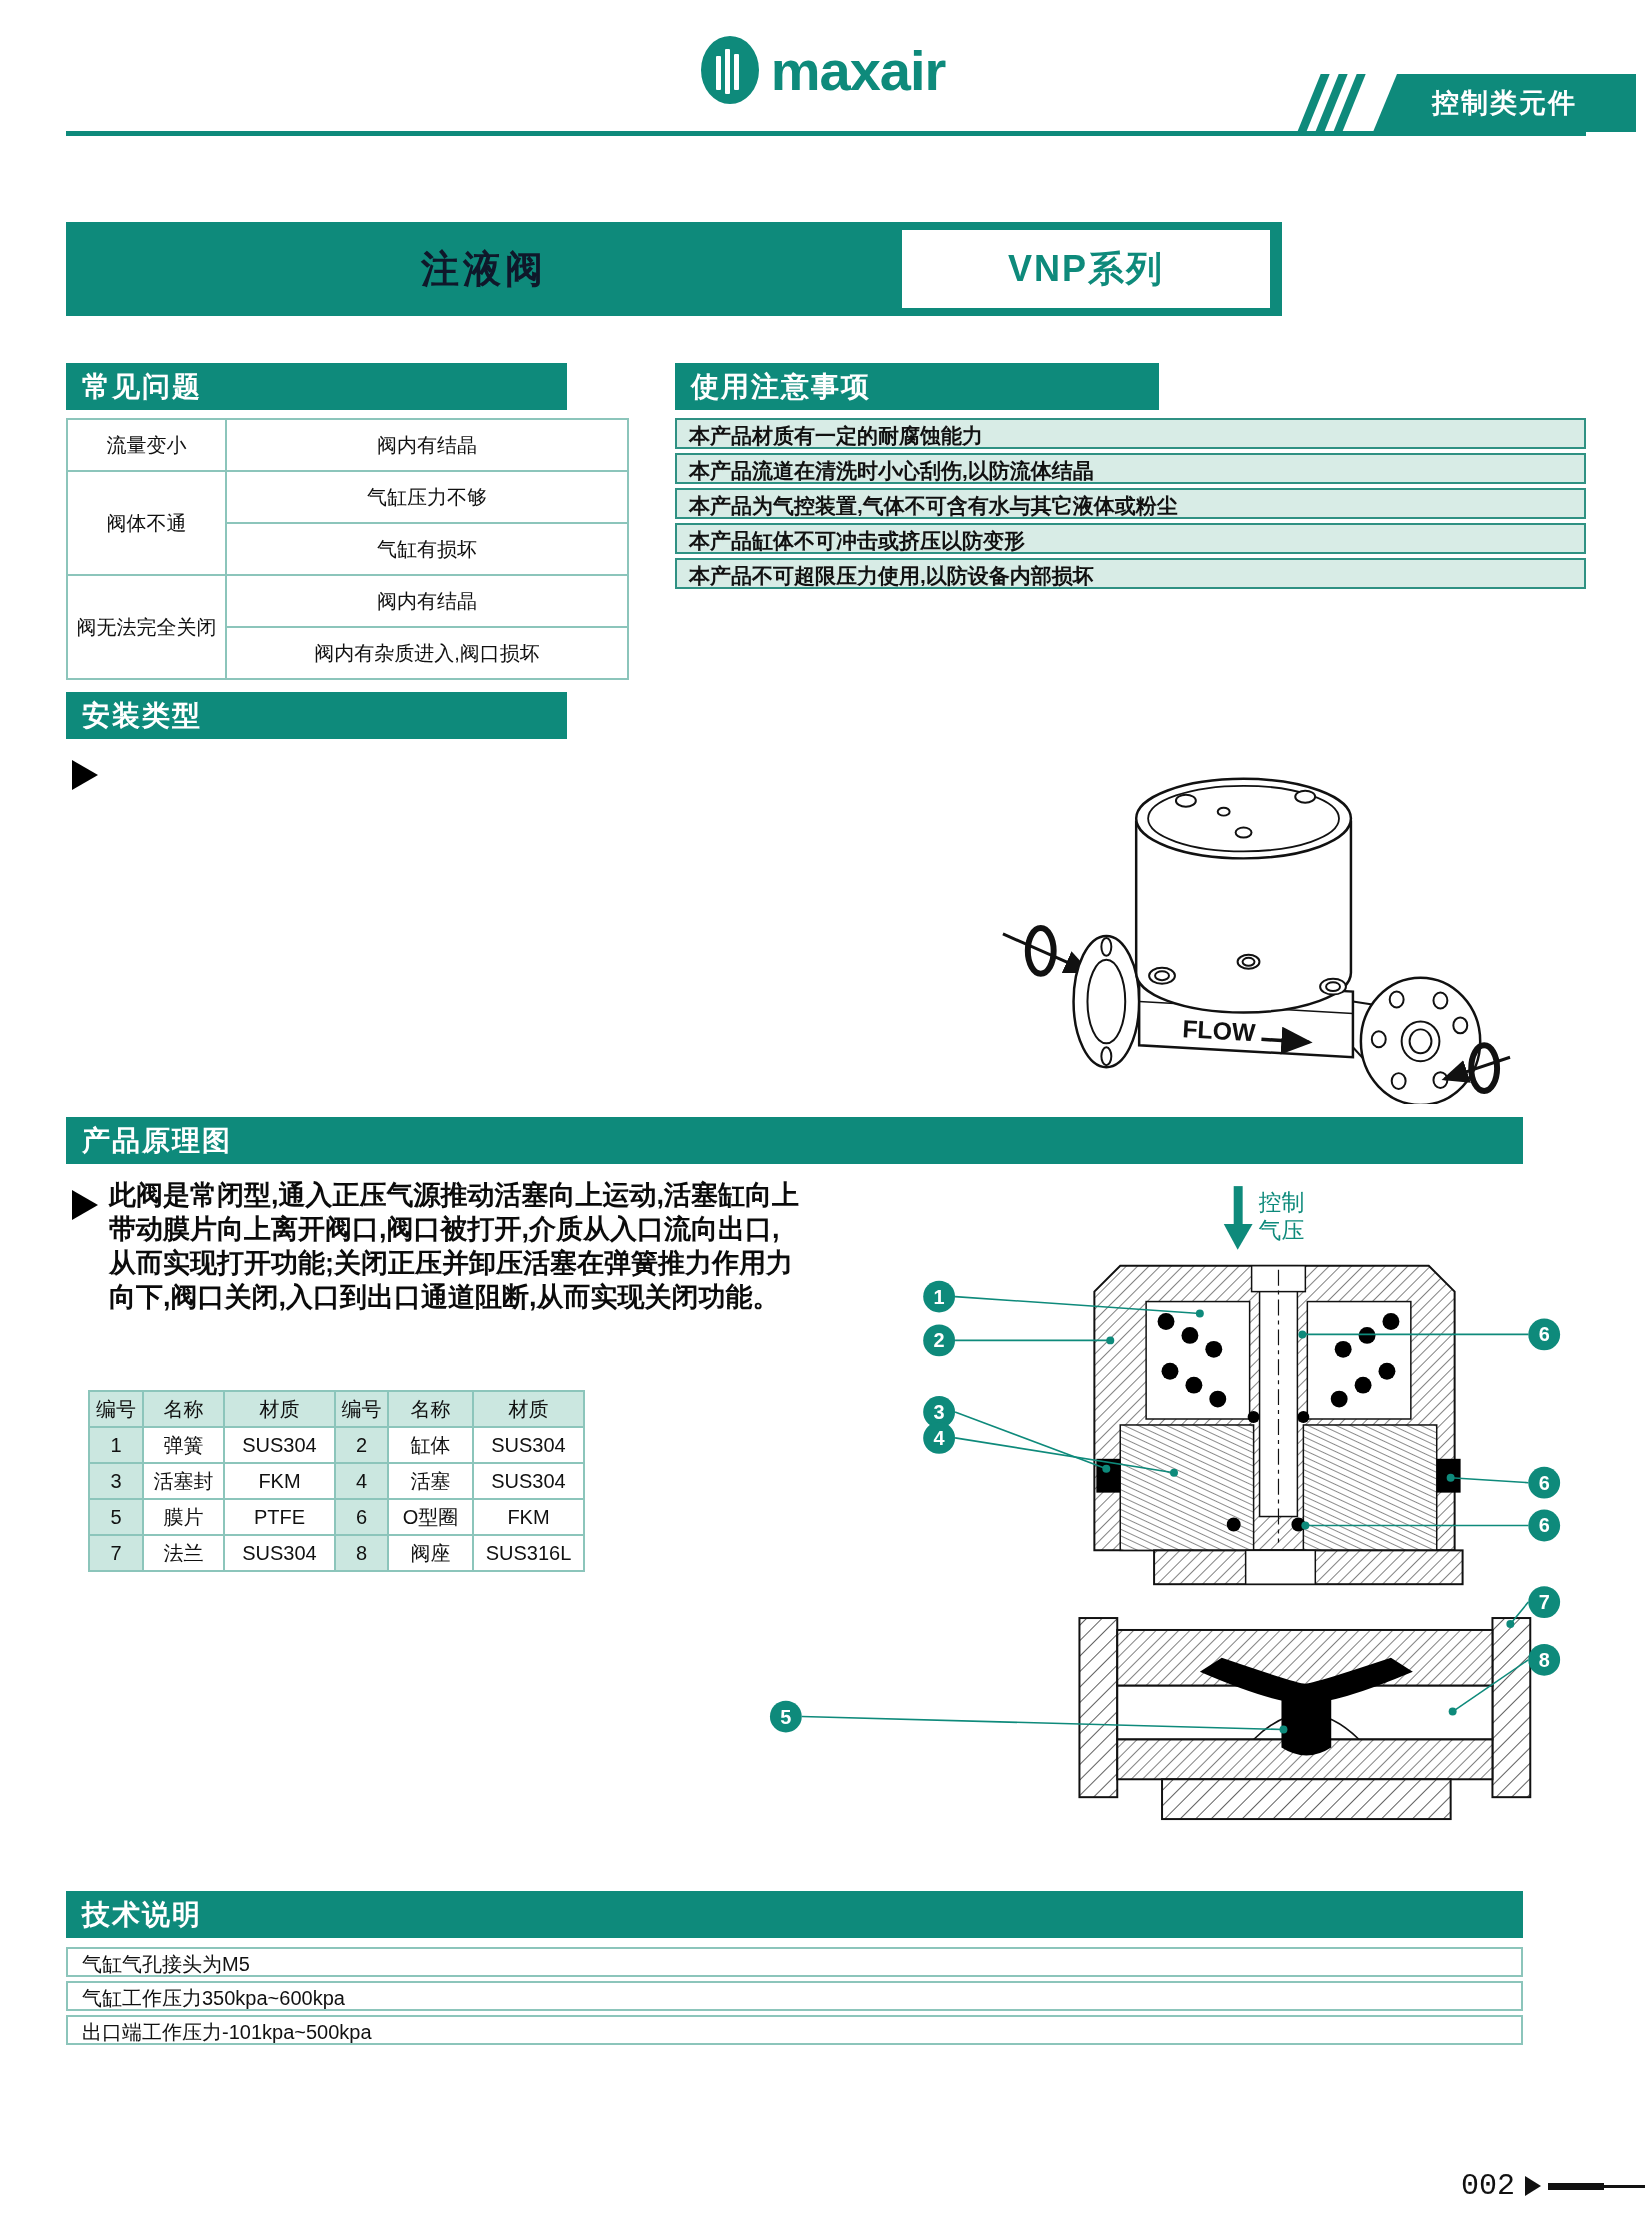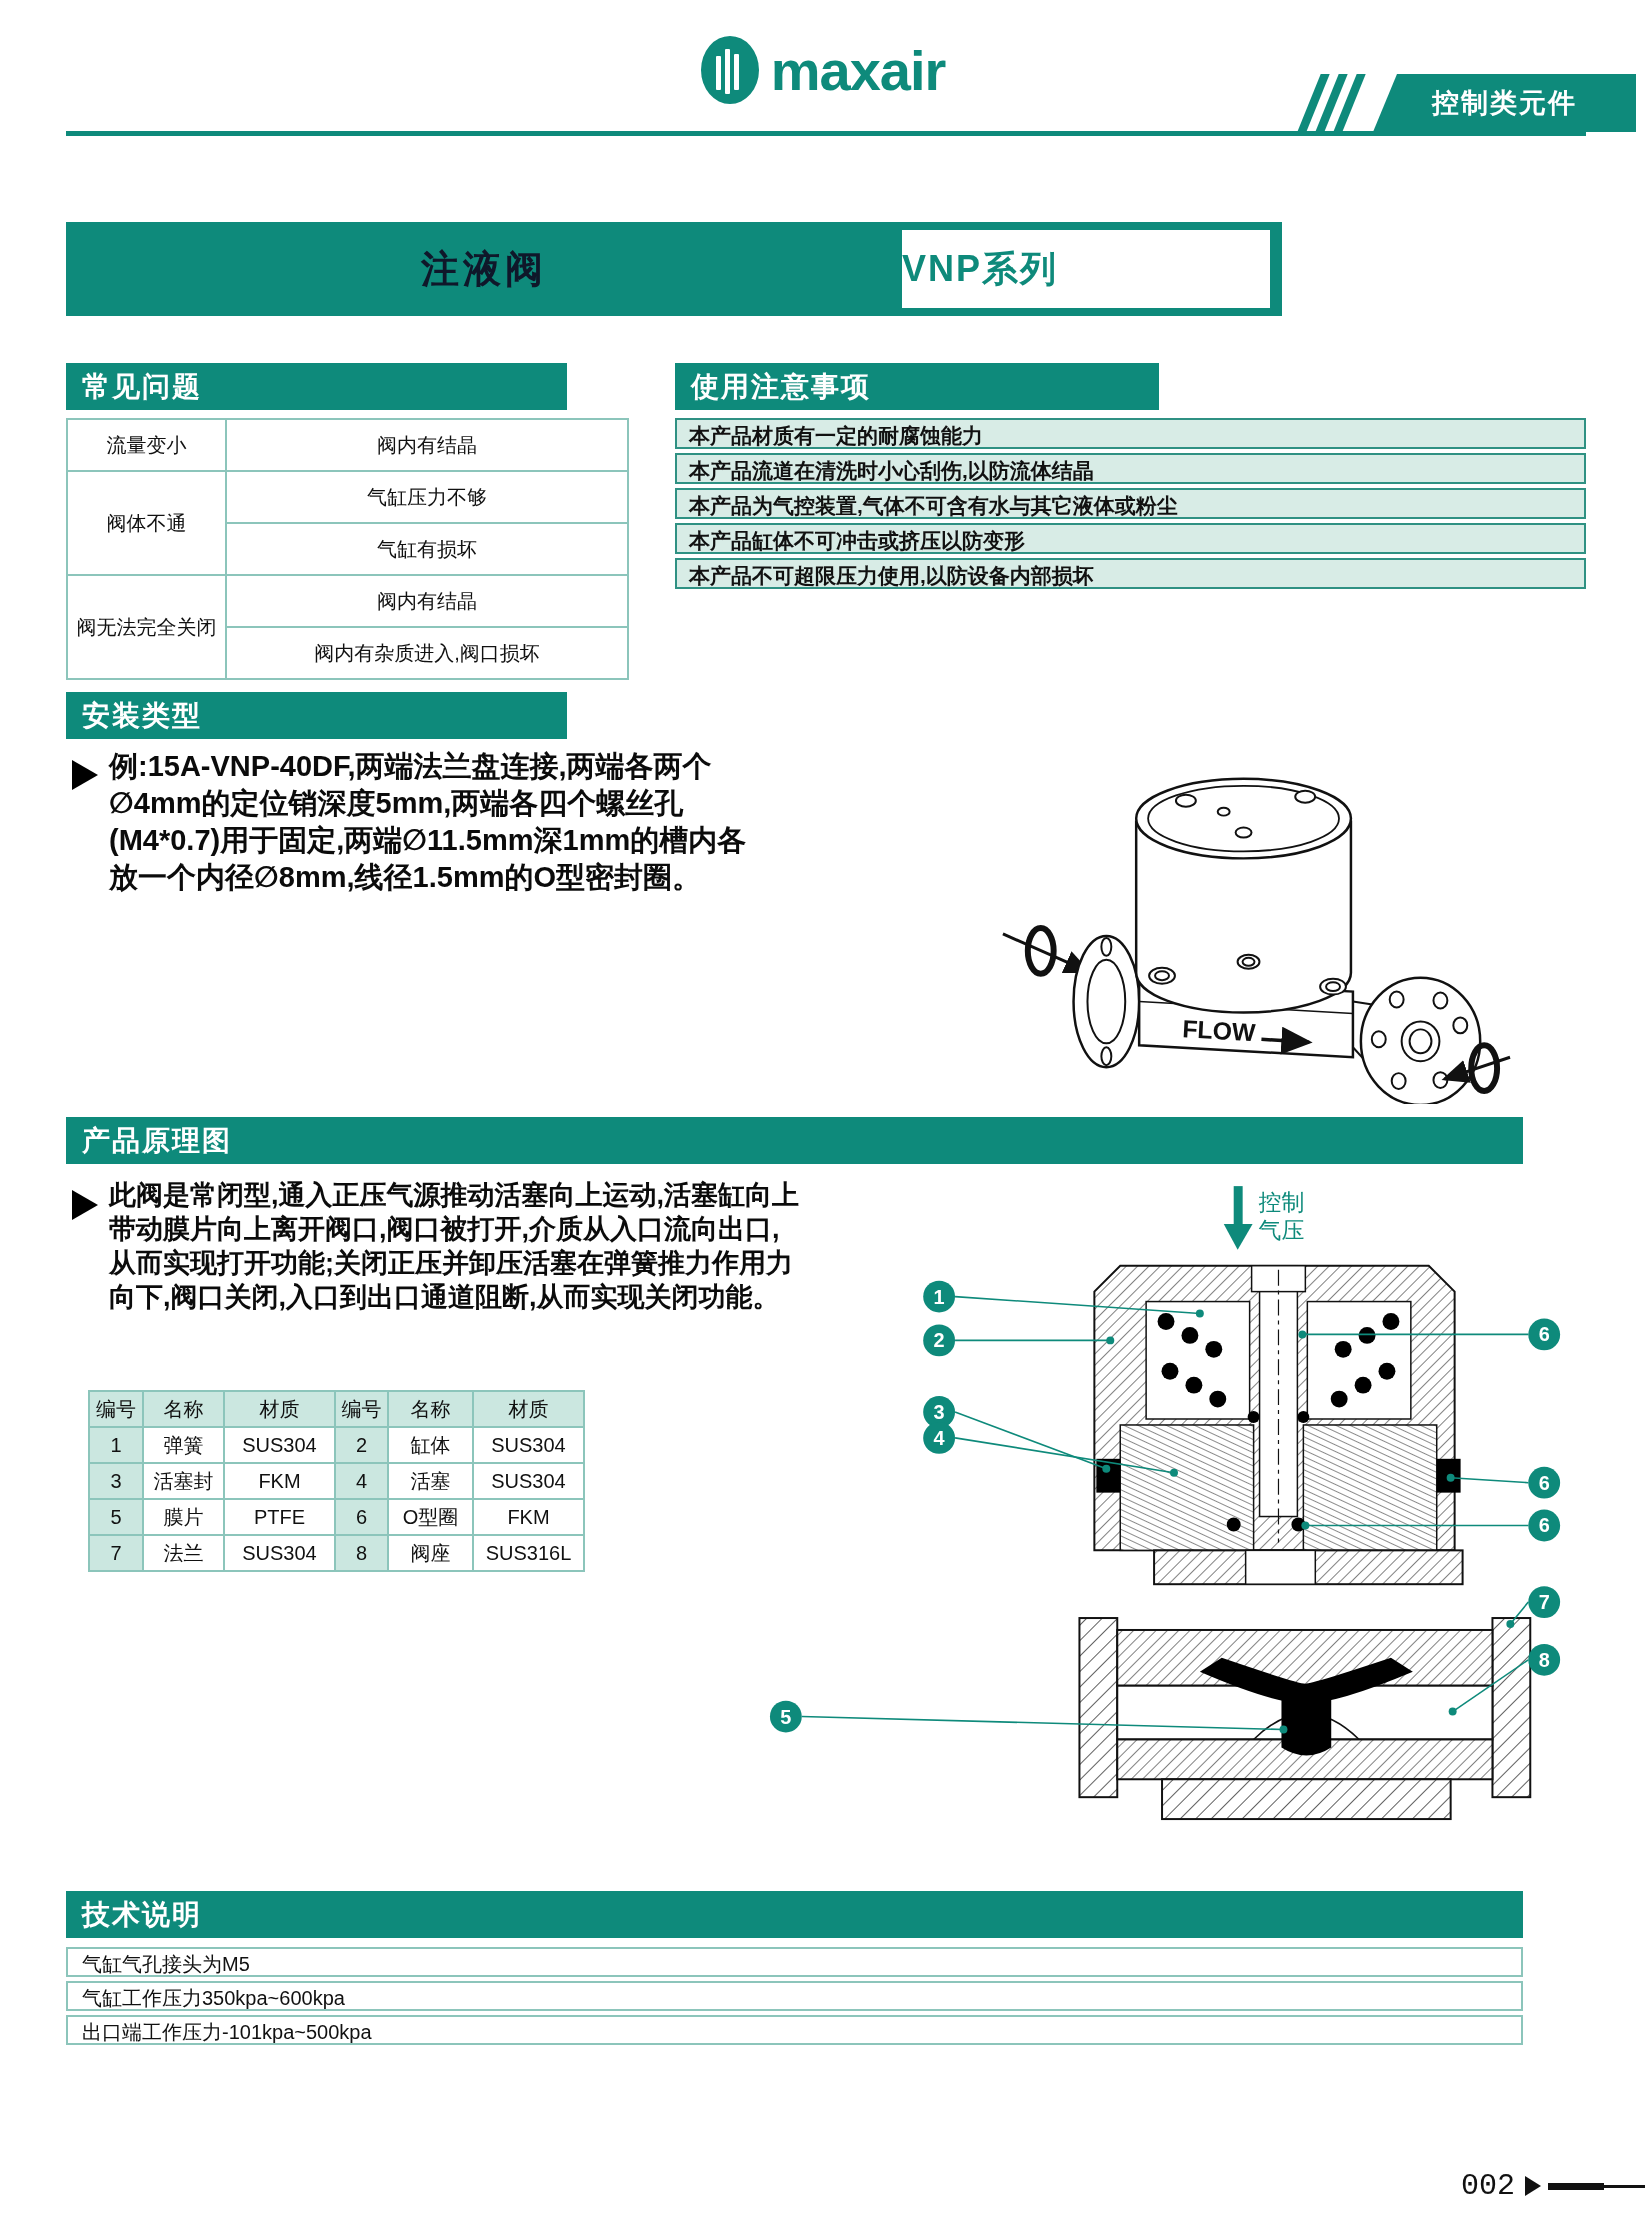--- a/index.html
+++ b/index.html
@@ -17,21 +17,21 @@
   .header-rule{position:absolute;left:66px;top:131px;width:1520px;height:5px;background:#0E8A7B;}
   .badge{
     position:absolute;left:1373px;top:74px;width:263px;height:58px;background:#0E8A7B;
     clip-path:polygon(24px 0,100% 0,100% 100%,0 100%);
     color:#fff;font-size:27px;font-weight:bold;display:flex;align-items:center;justify-content:center;letter-spacing:2px;
   }
   .badge-stripe{position:absolute;top:74px;width:9px;height:58px;background:#0E8A7B;transform:skewX(-22deg);}
   
   .title-bar{position:absolute;left:66px;top:222px;width:1216px;height:94px;background:#0E8A7B;}
   .title-product{position:absolute;left:0;top:0;width:836px;height:94px;line-height:94px;text-align:center;color:#0f172a;font-size:38px;font-weight:bold;letter-spacing:4px;}
-  .series-box{position:absolute;left:836px;top:8px;width:368px;height:78px;background:#fff;display:flex;align-items:center;justify-content:flex-start;}
+  .series-box{position:absolute;left:836px;top:8px;width:368px;height:78px;background:#fff;display:flex;align-items:center;justify-content:center;}
   .series-box span{color:#0E8A7B;font-size:36px;font-weight:bold;letter-spacing:2px;}
   
   .bar{position:absolute;height:47px;background:#0E8A7B;color:#fff;font-size:28px;font-weight:bold;line-height:47px;padding-left:16px;letter-spacing:2px;box-sizing:border-box;}
   
   .faq-table{position:absolute;left:66px;top:418px;width:561px;border-collapse:collapse;table-layout:fixed;}
   .faq-table td{border:2px solid #8CC5BB;text-align:center;font-size:20px;height:34px;background:#fff;padding:8px 6px;}
   
   .notes{position:absolute;left:675px;top:418px;width:911px;}
   .note-row{height:31px;line-height:31px;background:#D8ECE6;border:2px solid #2F9183;margin-bottom:4px;font-size:21px;font-weight:600;padding-left:12px;box-sizing:border-box;}
   
@@ -109,21 +109,20 @@
   <div class="notes">
     <div class="note-row">本产品材质有一定的耐腐蚀能力</div>
     <div class="note-row">本产品流道在清洗时小心刮伤,以防流体结晶</div>
     <div class="note-row">本产品为气控装置,气体不可含有水与其它液体或粉尘</div>
     <div class="note-row">本产品缸体不可冲击或挤压以防变形</div>
     <div class="note-row">本产品不可超限压力使用,以防设备内部损坏</div>
   </div>
 
   <div class="bar" style="left:66px;top:692px;width:501px;">安装类型</div>
   <div class="tri" style="left:72px;top:760px;"></div>
-  <div class="para" style="left:109px;top:748px;width:661px;font-size:29px;line-height:37px;">例:15A-VNP-40DF,两端法兰盘连接,两端各两个∅4mm的定位销深度5mm,两端各四个螺丝孔(M4*0.7)用于固定,两端∅11.5mm深1mm的槽内各放一个内径∅8mm,线径1.5mm的O型密封圈。</div>
 
   <svg class="abs" style="left:995px;top:741px;" width="517" height="363" viewBox="0 0 520 365">
     <defs>
       <marker id="arr" markerWidth="10" markerHeight="10" refX="8" refY="4" orient="auto">
         <path d="M0,0 L9,4 L0,8 Z" fill="#111"></path>
       </marker>
     </defs>
     <g stroke="#111" fill="#fff" stroke-width="2.5">
 
       <line x1="8" y1="194" x2="94" y2="232" stroke-width="3" marker-end="url(#arr)"></line>

